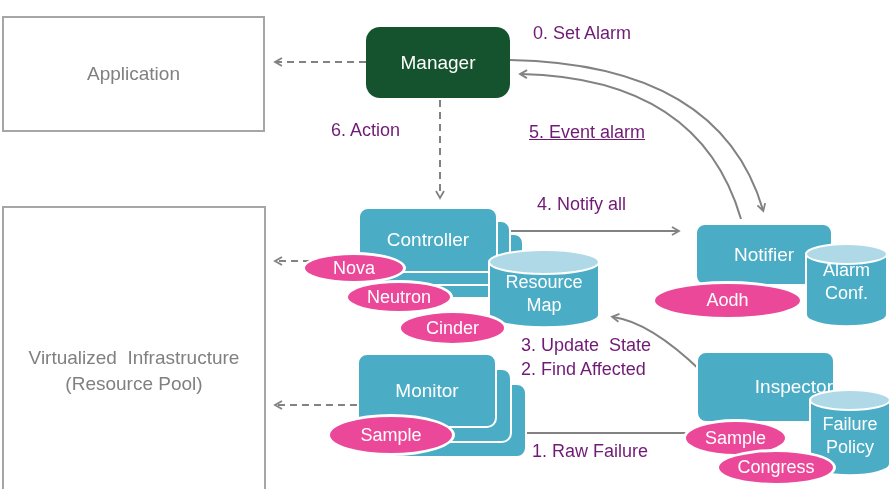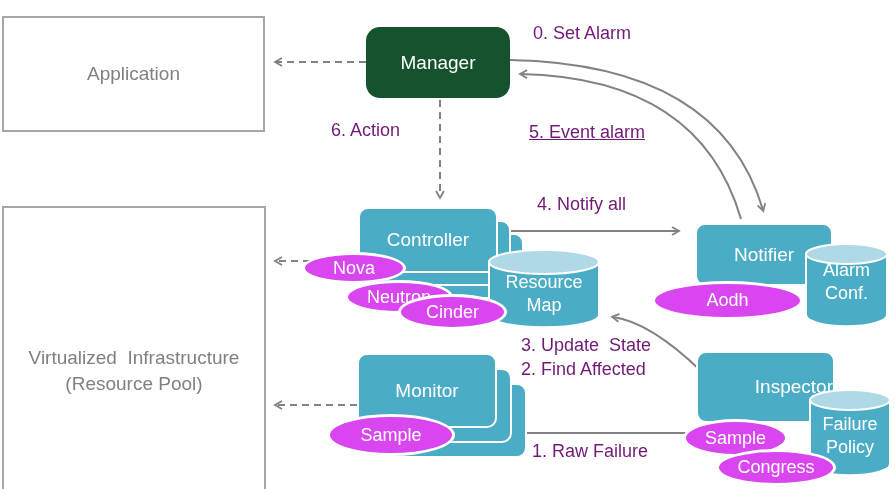--- a/index.html
+++ b/index.html
@@ -27,21 +27,21 @@
   .cyl { position:absolute; z-index:4; }
   .cyl svg { position:absolute; left:0; top:0; }
   .cyl .cyl-text {
     position:absolute; left:0; top:0; width:100%; height:100%;
     color:#fff; font-size:18px; line-height:23px; text-align:center;
     display:flex; flex-direction:column; align-items:center;
   }
 
   .ell {
     position:absolute; z-index:5;
-    background:#d946ef; border:3px solid #fff; border-radius:50%;
+    background:#ec4899; border:3px solid #fff; border-radius:50%;
     color:#fff; font-size:18px;
     display:flex; align-items:center; justify-content:center;
   }
 
   .flow-label {
     position:absolute; z-index:6;
     color:#701a75; font-size:18px; line-height:22px; white-space:pre-wrap;
   }
 </style>
 </head>
@@ -133,21 +133,21 @@
       <span>Policy</span>
     </div>
   </div>
 
   <div class="ell" style="left:302px; top:252px; width:104px; height:32px;">
     <span>Nova</span>
   </div>
   <div class="ell" style="left:345px; top:280px; width:108px; height:34px;">
     <span>Neutron</span>
   </div>
-  <div class="ell" style="left:398px; top:294px; width:109px; height:36px;">
+  <div class="ell" style="left:398px; top:310px; width:109px; height:36px;">
     <span>Cinder</span>
   </div>
   <div class="ell" style="left:652px; top:281px; width:151px; height:39px;">
     <span>Aodh</span>
   </div>
   <div class="ell" style="left:327px; top:414px; width:128px; height:42px;">
     <span>Sample</span>
   </div>
   <div class="ell" style="left:683px; top:419px; width:105px; height:38px;">
     <span>Sample</span>

